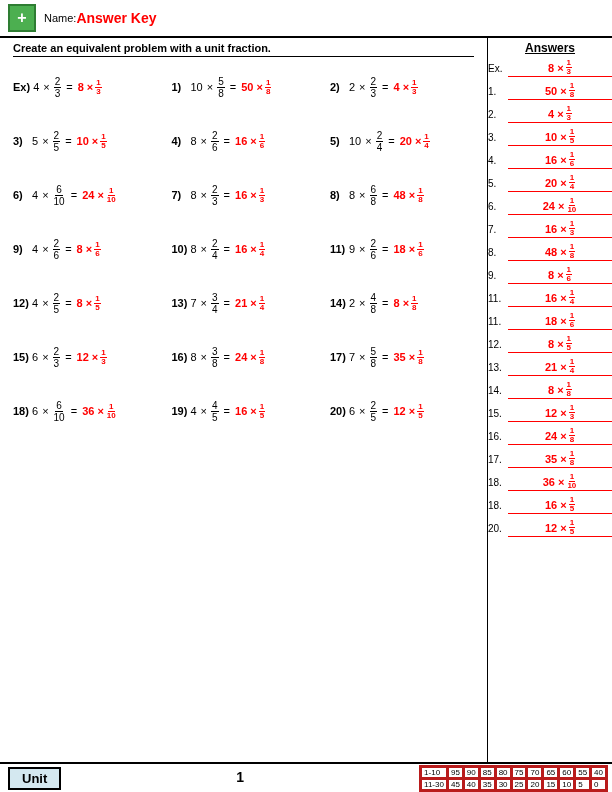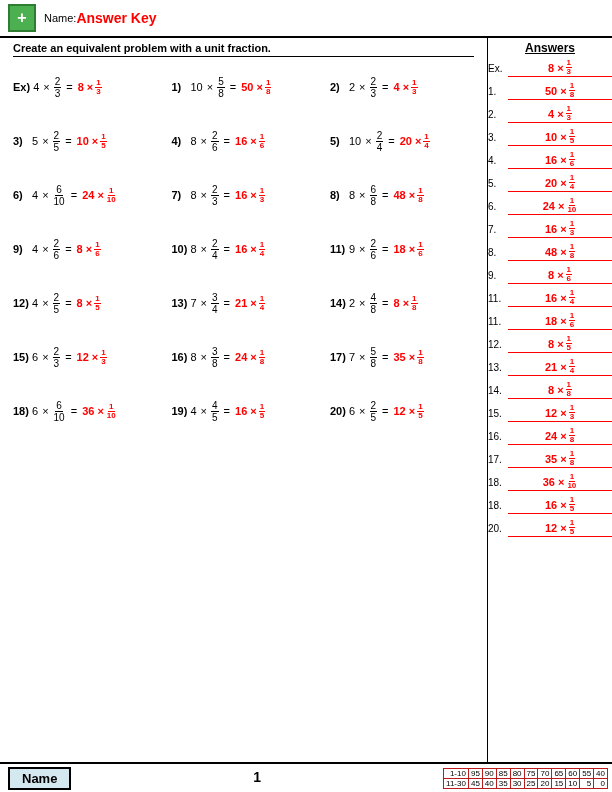--- a/index.html
+++ b/index.html
@@ -191,23 +191,23 @@
     }
     .footer-stats {
       font-size: 8px;
       margin-right: 4px;
       text-align: right;
     }
     .footer-stats table {
       border-collapse: collapse;
     }
     .footer-stats td {
-      border: 1px solid #b91c1c;
+      border: 3px solid #b91c1c;
       padding: 0 2px;
-      text-align: right;
+      text-align: left;
     }
 
     .eq-sign { font-size: 11px; margin: 0 2px; }
     .times-sign { font-size: 11px; margin: 0 1px; }
 
     .ex-label { font-weight: bold; font-size: 11px; }
   </style>
 </head>
 <body>
 
@@ -690,21 +690,21 @@
       <span class="answer-num">20.</span>
       <span class="answer-val">12 ×<span class="sup-frac" style="color:red">
             <span class="numer">1</span>
             <span class="denom">5</span>
           </span></span>
     </div>
   </div>
 </div>
 
 <div class="footer">
-  <div class="math-badge">Name</div>
+  <div class="math-badge">Unit</div>
   <div class="footer-url">
     <div style="font-size:14px; font-weight:bold; margin-top:-2px;">1</div>
   </div>
   <div class="footer-stats">
     <table>
       <tbody>
           <tr>
         <td>1-10</td>
         <td>95</td>
             <td>90</td>

